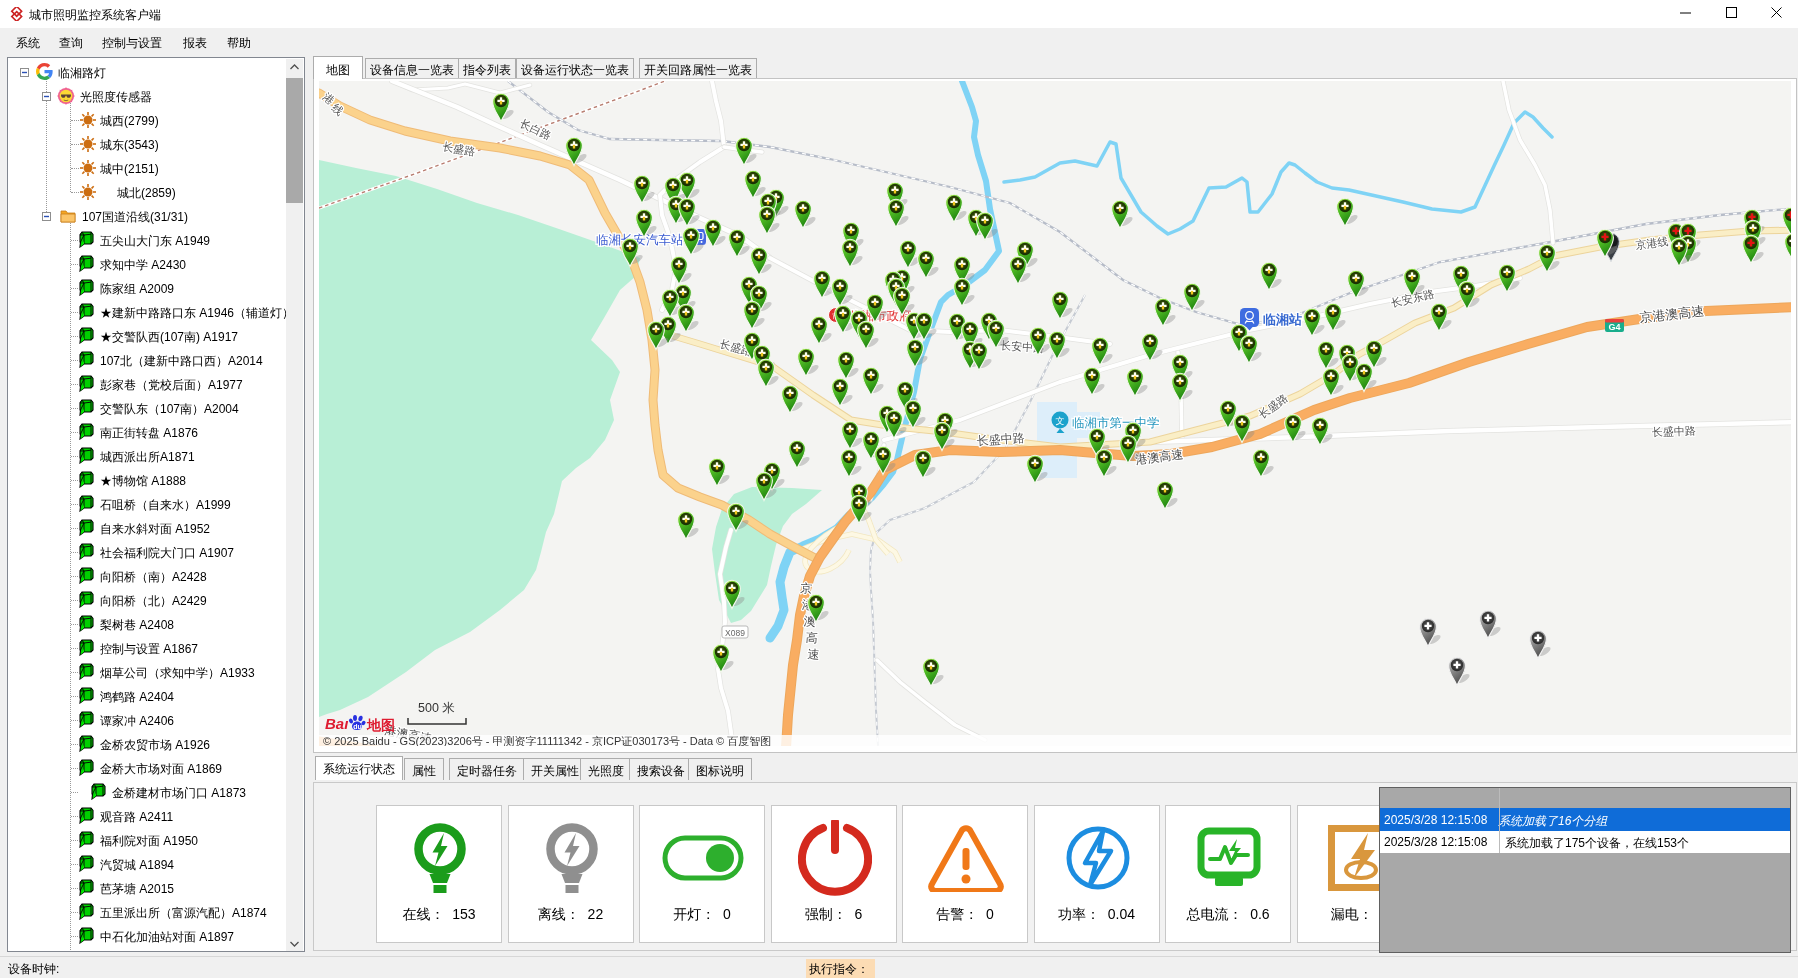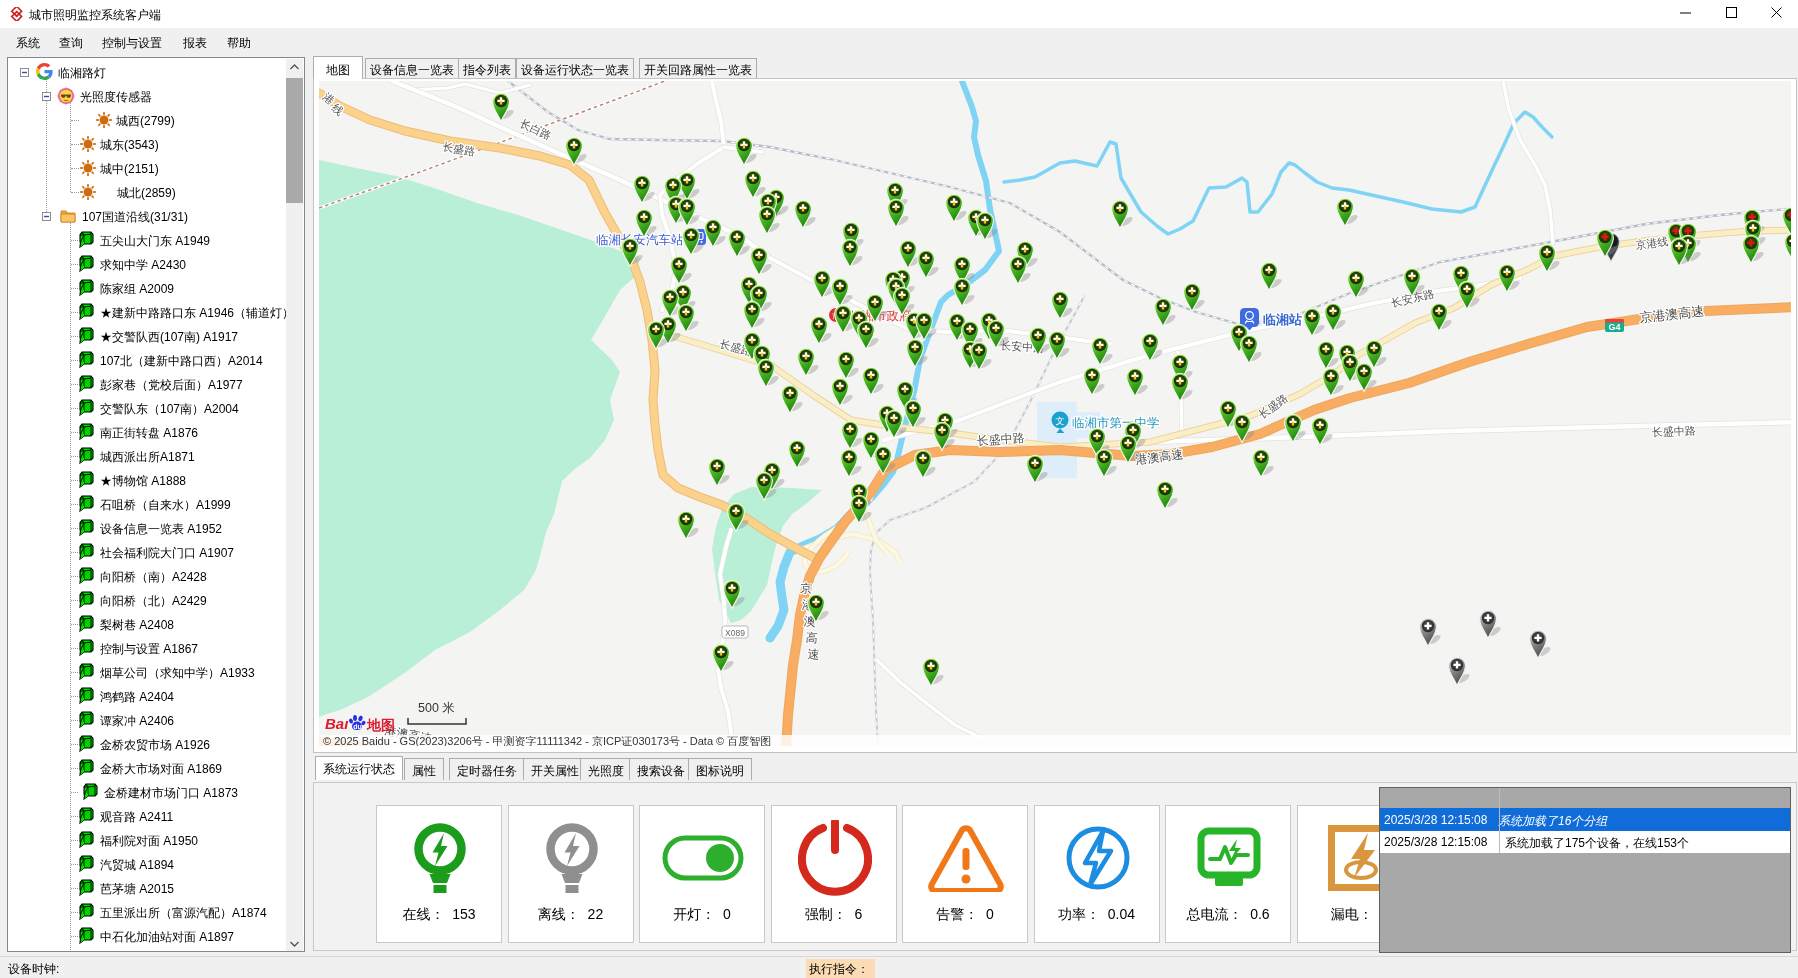--- a/index.html
+++ b/index.html
@@ -111,21 +111,21 @@
       </svg>
       <svg width="18" height="18" viewBox="0 0 20 20" style="position:absolute;left:49px;top:3px">
         <circle cx="10" cy="10" r="9" fill="#f06292"></circle>
         <path d="M10 0 L12 3 L8 3 Z M10 20 L12 17 L8 17 Z M0 10 L3 12 L3 8 Z M20 10 L17 12 L17 8 Z M3 3 L6.5 4 L4 6.5 Z M17 3 L13.5 4 L16 6.5 Z M3 17 L6.5 16 L4 13.5 Z M17 17 L13.5 16 L16 13.5 Z" fill="#f06292"></path>
         <circle cx="10" cy="10" r="7" fill="#fdd835"></circle>
         <path d="M4.5 8.2 h11 v1.2 c0 1.8 -1.2 2.6 -2.6 2.6 c-1.4 0 -2.4 -1 -2.4 -2.4 h-1 c0 1.4 -1 2.4 -2.4 2.4 c-1.4 0 -2.6 -0.8 -2.6 -2.6 Z" fill="#5d4037"></path>
         <path d="M7.5 14.5 q2.5 1.5 5 0" stroke="#5d4037" stroke-width="0.8" fill="none"></path>
       </svg>
       <span class="lbl" style="left:72px">光照度传感器</span>
     </div>
-<div class="trow" style="left:16px;top:50px;width:280px">
+<div class="trow" style="left:0;top:50px;width:280px">
       <svg width="16" height="16" viewBox="0 0 16 16" style="position:absolute;left:72px;top:4px">
         <g stroke="#cc6d11" stroke-width="1.6">
           <line x1="8" y1="0" x2="8" y2="3"></line>
           <line x1="8" y1="13" x2="8" y2="16"></line>
           <line x1="0" y1="8" x2="3" y2="8"></line>
           <line x1="13" y1="8" x2="16" y2="8"></line>
           <line x1="2.3" y1="2.3" x2="4.4" y2="4.4"></line>
           <line x1="11.6" y1="11.6" x2="13.7" y2="13.7"></line>
           <line x1="2.3" y1="13.7" x2="4.4" y2="11.6"></line>
           <line x1="11.6" y1="4.4" x2="13.7" y2="2.3"></line>
@@ -301,21 +301,21 @@
       </svg>
       <span class="lbl" style="left:92px">石咀桥（自来水）A1999</span>
     </div>
 <div class="trow" style="left:0;top:458px;width:280px">
       <svg width="16" height="17" viewBox="0 0 16 17" style="position:absolute;left:70px;top:3px">
         <path d="M4 1 L13 1 L15 3.5 L15 11 L13 13 L6 13 L2 16 L2.5 11 L2 11 L2 4 Z" fill="#00d000" stroke="#000" stroke-width="1.1"></path>
         <path d="M4 1 L6 4 L2 4 Z" fill="#00a000" stroke="#000" stroke-width="0.9"></path>
         <path d="M13 1 L13 13 M6 4 L13 3.2 M6 4 L6 13 M6 4 L2.5 11" stroke="#000" stroke-width="0.9" fill="none"></path>
         <path d="M2 16 L6 10 L6 13 Z" fill="#00f000"></path>
       </svg>
-      <span class="lbl" style="left:92px">设备信息一览表 A1952</span>
+      <span class="lbl" style="left:92px">自来水斜对面 A1952</span>
     </div>
 <div class="trow" style="left:0;top:482px;width:280px">
       <svg width="16" height="17" viewBox="0 0 16 17" style="position:absolute;left:70px;top:3px">
         <path d="M4 1 L13 1 L15 3.5 L15 11 L13 13 L6 13 L2 16 L2.5 11 L2 11 L2 4 Z" fill="#00d000" stroke="#000" stroke-width="1.1"></path>
         <path d="M4 1 L6 4 L2 4 Z" fill="#00a000" stroke="#000" stroke-width="0.9"></path>
         <path d="M13 1 L13 13 M6 4 L13 3.2 M6 4 L6 13 M6 4 L2.5 11" stroke="#000" stroke-width="0.9" fill="none"></path>
         <path d="M2 16 L6 10 L6 13 Z" fill="#00f000"></path>
       </svg>
       <span class="lbl" style="left:92px">社会福利院大门口 A1907</span>
     </div>
@@ -393,21 +393,21 @@
     </div>
 <div class="trow" style="left:0;top:698px;width:280px">
       <svg width="16" height="17" viewBox="0 0 16 17" style="position:absolute;left:70px;top:3px">
         <path d="M4 1 L13 1 L15 3.5 L15 11 L13 13 L6 13 L2 16 L2.5 11 L2 11 L2 4 Z" fill="#00d000" stroke="#000" stroke-width="1.1"></path>
         <path d="M4 1 L6 4 L2 4 Z" fill="#00a000" stroke="#000" stroke-width="0.9"></path>
         <path d="M13 1 L13 13 M6 4 L13 3.2 M6 4 L6 13 M6 4 L2.5 11" stroke="#000" stroke-width="0.9" fill="none"></path>
         <path d="M2 16 L6 10 L6 13 Z" fill="#00f000"></path>
       </svg>
       <span class="lbl" style="left:92px">金桥大市场对面 A1869</span>
     </div>
-<div class="trow" style="left:4px;top:722px;width:280px">
+<div class="trow" style="left:12px;top:722px;width:280px">
       <svg width="16" height="17" viewBox="0 0 16 17" style="position:absolute;left:70px;top:3px">
         <path d="M4 1 L13 1 L15 3.5 L15 11 L13 13 L6 13 L2 16 L2.5 11 L2 11 L2 4 Z" fill="#00d000" stroke="#000" stroke-width="1.1"></path>
         <path d="M4 1 L6 4 L2 4 Z" fill="#00a000" stroke="#000" stroke-width="0.9"></path>
         <path d="M13 1 L13 13 M6 4 L13 3.2 M6 4 L6 13 M6 4 L2.5 11" stroke="#000" stroke-width="0.9" fill="none"></path>
         <path d="M2 16 L6 10 L6 13 Z" fill="#00f000"></path>
       </svg>
       <span class="lbl" style="left:92px">金桥建材市场门口 A1873</span>
     </div>
 <div class="trow" style="left:0;top:746px;width:280px">
       <svg width="16" height="17" viewBox="0 0 16 17" style="position:absolute;left:70px;top:3px">

